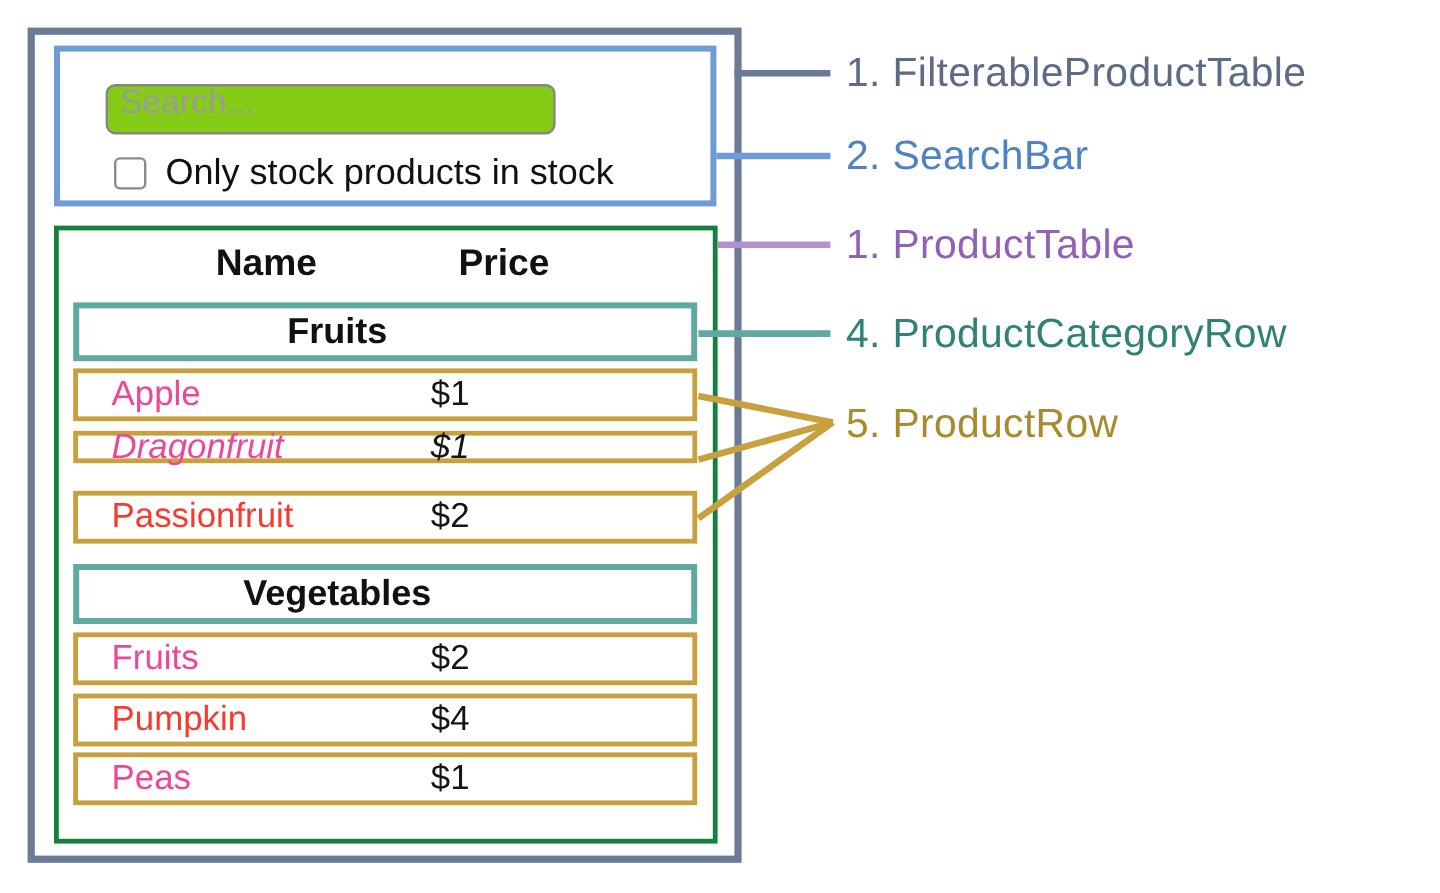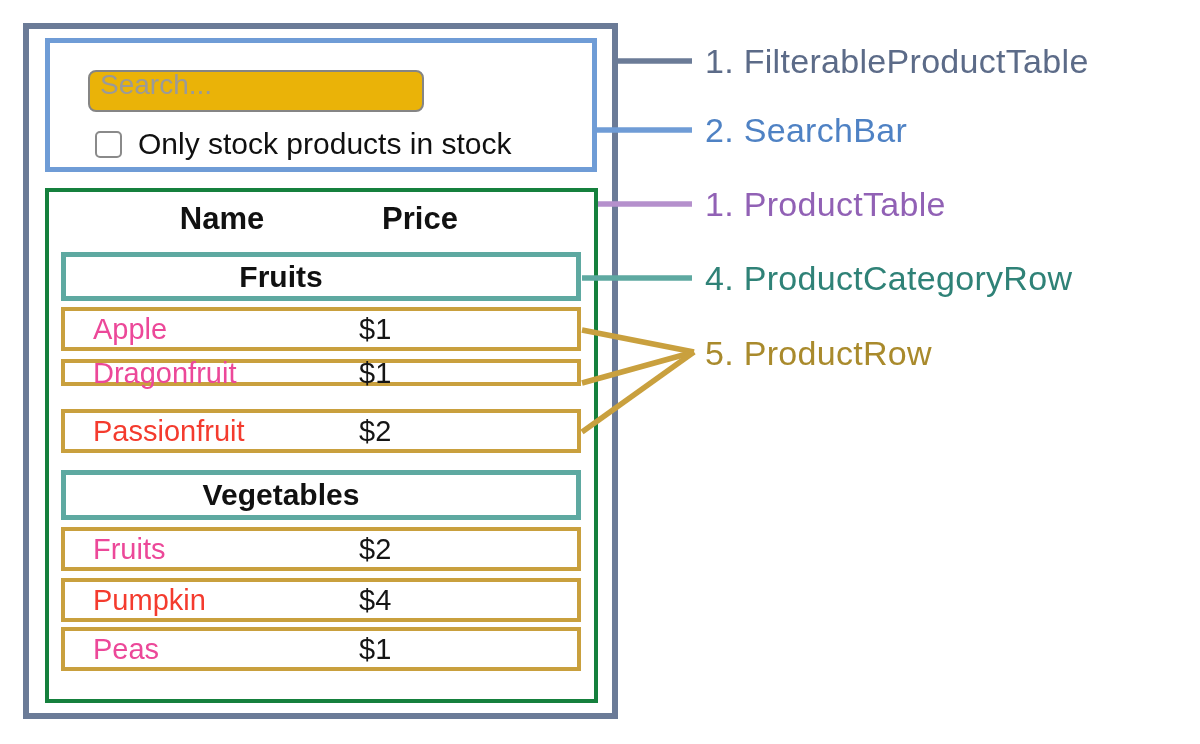--- a/index.html
+++ b/index.html
@@ -4,23 +4,23 @@
 <style>
   html,body{margin:0;padding:0;background:#ffffff;}
   body{font-family:"Liberation Sans","DejaVu Sans",sans-serif;}
   .stage{position:relative;width:1200px;height:744px;background:#ffffff;overflow:hidden;}
 
   .box{position:absolute;background:#ffffff;box-sizing:border-box;}
 
   .outer{left:23px;top:23px;width:595px;height:696px;border:6px solid #6b7b97;}
 
   .searchbar{left:16px;top:9px;width:552px;height:134px;border:5px solid #6f9cd6;}
-  .search-input{position:absolute;left:38px;top:27px;width:336px;height:42px;box-sizing:border-box;
+  .search-input{position:absolute;left:38px;top:27px;width:375px;height:42px;box-sizing:border-box;
     border:2px solid #858585;border-radius:8px;font-family:"Liberation Sans","DejaVu Sans",sans-serif;
-    font-size:28px;color:#444;padding:0 0 12px 10px;outline:none;background:#eab308;}
+    font-size:28px;color:#444;padding:0 0 12px 10px;outline:none;background:#84cc16;}
   .search-input::placeholder{color:#9a9a9a;opacity:1;}
   .checkbox-row{position:absolute;left:45px;top:84px;display:flex;align-items:center;gap:16px;}
   .checkbox{width:27px;height:27px;box-sizing:border-box;border:2px solid #8a8a8a;border-radius:5px;background:#fff;}
   .checkbox-label{font-size:30px;color:#101010;white-space:nowrap;}
 
   .producttable{left:16px;top:159px;width:553px;height:515px;border:4px solid #15803d;}
 
   .thead{position:absolute;left:12px;top:3px;width:520px;height:48px;}
   .th{position:absolute;top:50%;transform:translate(-50%,-50%);font-weight:bold;font-size:31px;color:#111;white-space:nowrap;}
   .th-name{left:161px;}
@@ -30,21 +30,21 @@
   .category{border:5px solid #5ea9a1;}
   .product{border:4px solid #c9a03e;}
   .cat-label{position:absolute;left:215px;top:50%;transform:translate(-50%,-50%);
     font-weight:bold;font-size:30px;color:#111;white-space:nowrap;}
   .cell-name{position:absolute;left:28px;top:50%;transform:translateY(-50%);font-size:29px;color:#ec4899;white-space:nowrap;}
   .cell-price{position:absolute;left:294px;top:50%;transform:translateY(-50%);font-size:29px;color:#151515;white-space:nowrap;}
   .oos{color:#f43b2e;}
 
   .r-fruits{top:60px;height:49px;}
   .r-apple{top:115px;height:44px;}
-  .r-dragonfruit{top:167px;height:27px;}
+  .r-dragonfruit{top:167px;height:27px;font-style:italic;}
   .r-passionfruit{top:217px;height:44px;}
   .r-vegetables{top:278px;height:50px;}
   .r-spinach{top:335px;height:44px;}
   .r-pumpkin{top:386px;height:44px;}
   .r-peas{top:435px;height:44px;}
 
   .connectors{position:absolute;left:0;top:0;width:1200px;height:744px;pointer-events:none;}
 
   .legend-label{position:absolute;left:705px;font-size:34px;line-height:38px;letter-spacing:0.3px;white-space:nowrap;}
   .l1{top:42px;color:#5c6b88;}

